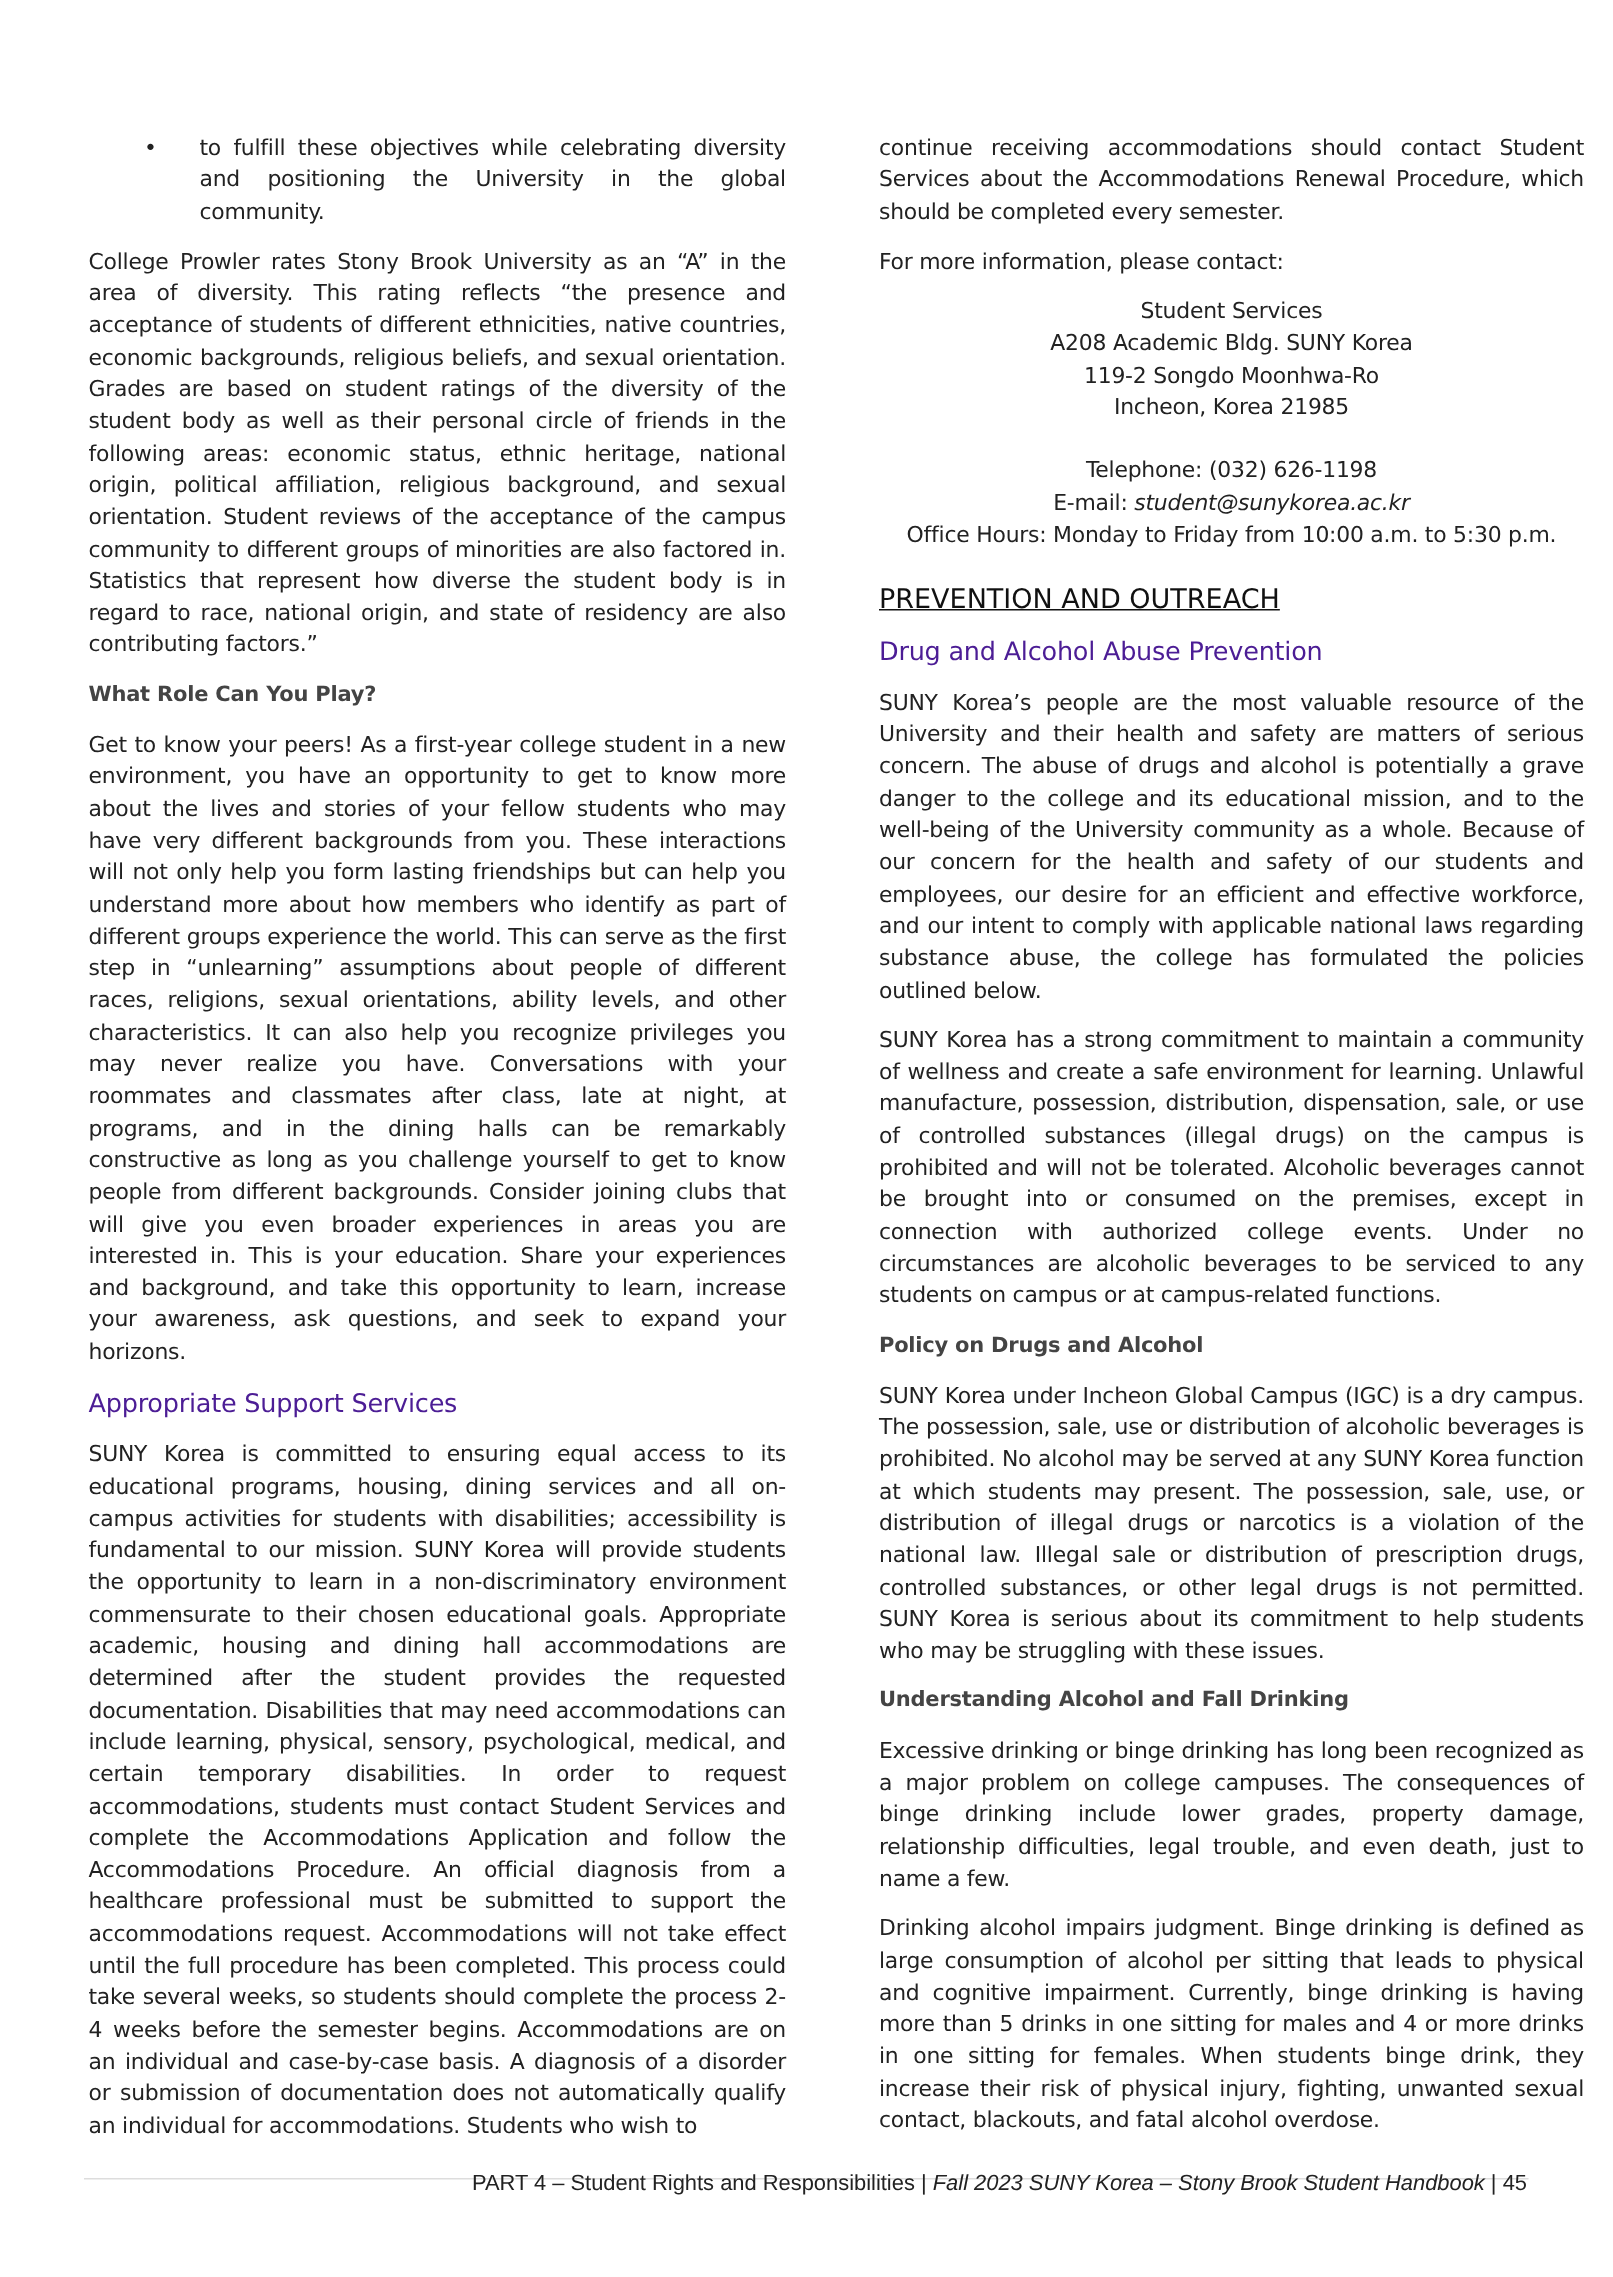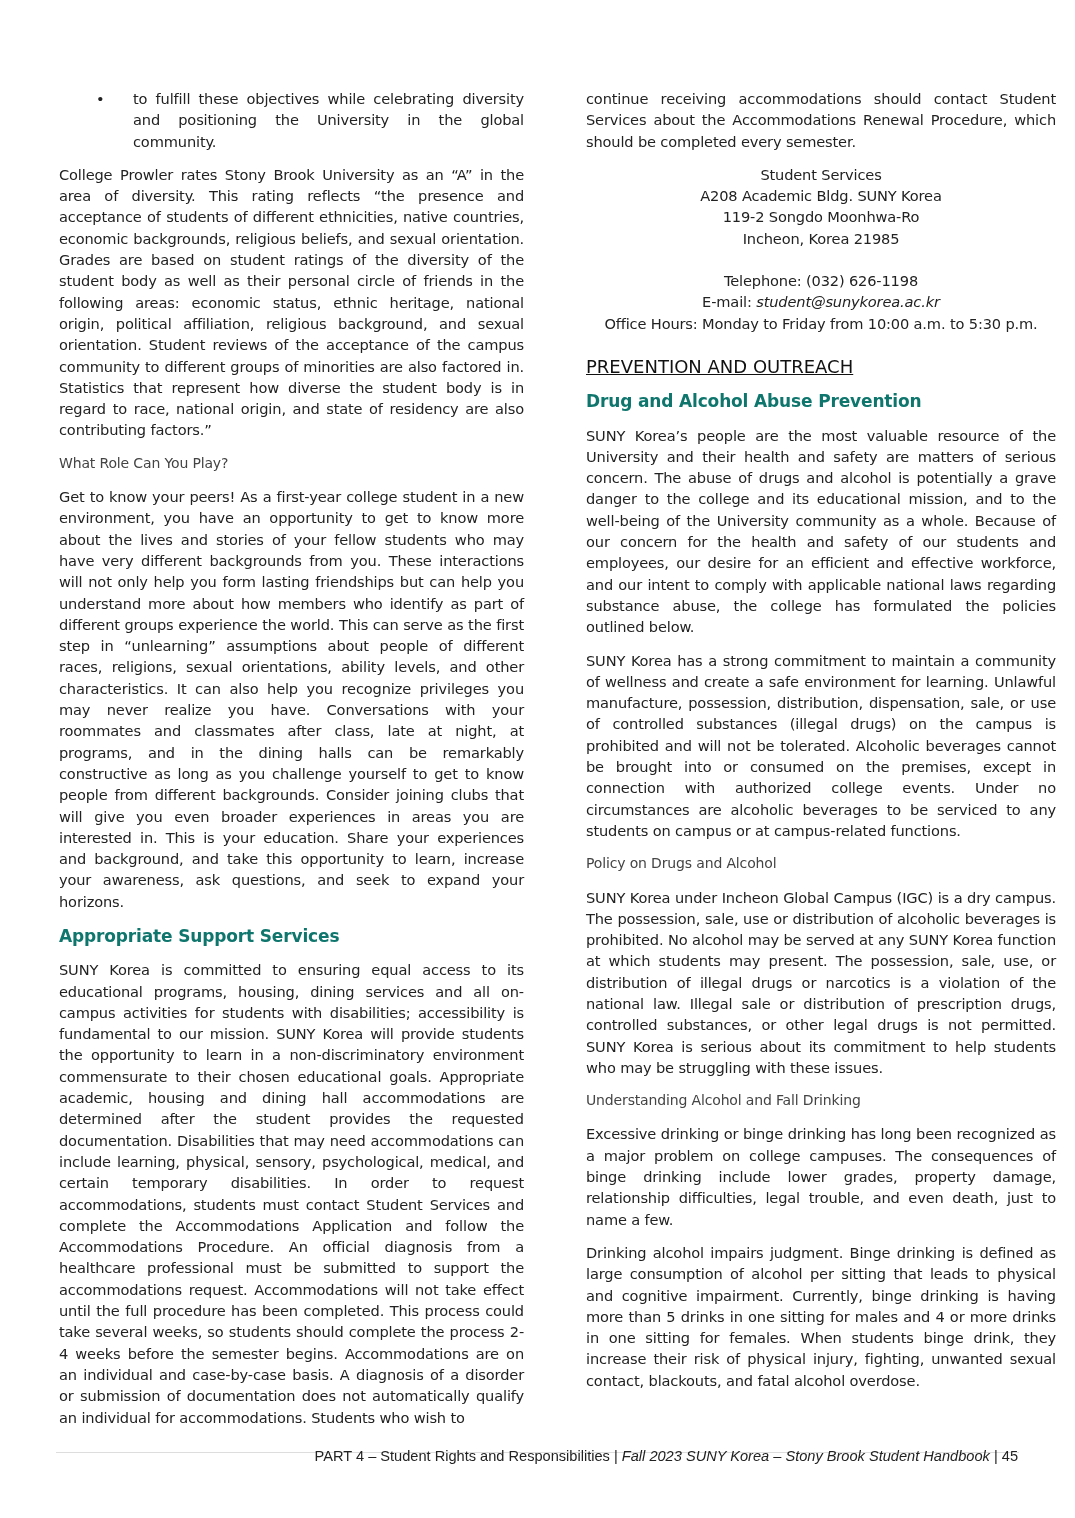--- a/index.html
+++ b/index.html
@@ -5,22 +5,22 @@
   html, body { margin: 0; padding: 0; background: #ffffff; }
   body { width: 1075px; height: 1518px; position: relative; overflow: hidden;
          font-family: "DejaVu Sans", sans-serif; color: #222; }
   .col { position: absolute; top: 88px; font-size: 14.6px; line-height: 21.3px;
          text-align: justify; letter-spacing: -0.15px; }
   .col-left { left: 59px; width: 465px; }
   .col-right { left: 552px; width: 470px; margin-left: 34px; }
   p { margin: 0 0 12px 0; }
   .bullet { position: relative; padding-left: 74px; margin-bottom: 12px; }
   .bullet .dot { position: absolute; left: 37px; top: 0; }
-  .sub { font-weight: normal; color: #444; font-size: 14px; margin: 0 0 12px 0; }
-  .h3 { font-weight: bold; color: #0f766e; font-size: 17px; margin: 14px 0 12px 0; }
+  .sub { font-weight: bold; color: #444; font-size: 14px; margin: 0 0 12px 0; }
+  .h3 { font-weight: normal; color: #4c1d95; font-size: 17px; margin: 14px 0 12px 0; }
   .h2 { font-weight: normal; color: #111; font-size: 18px; text-decoration: underline;
         text-transform: uppercase; font-variant: small-caps; margin: 22px 0 10px 0;
         letter-spacing: 0; }
   .contact { text-align: center; margin: 0; }
   .contact div { line-height: 21.3px; }
   .gap { height: 21px; }
   em { font-style: italic; }
   .footer-rule { position: absolute; left: 56px; width: 963px; top: 1452px;
                  border-top: 1px solid #ddd; }
   .footer { position: absolute; right: 57px; top: 1448px; font-size: 14.6px;
@@ -37,20 +37,21 @@
   </div>
   <p>College Prowler rates Stony Brook University as an “A” in the area of diversity. This rating reflects “the presence and acceptance of students of different ethnicities, native countries, economic backgrounds, religious beliefs, and sexual orientation. Grades are based on student ratings of the diversity of the student body as well as their personal circle of friends in the following areas: economic status, ethnic heritage, national origin, political affiliation, religious background, and sexual orientation. Student reviews of the acceptance of the campus community to different groups of minorities are also factored in. Statistics that represent how diverse the student body is in regard to race, national origin, and state of residency are also contributing factors.”</p>
   <div class="sub">What Role Can You Play?</div>
   <p>Get to know your peers! As a first-year college student in a new environment, you have an opportunity to get to know more about the lives and stories of your fellow students who may have very different backgrounds from you. These interactions will not only help you form lasting friendships but can help you understand more about how members who identify as part of different groups experience the world. This can serve as the first step in “unlearning” assumptions about people of different races, religions, sexual orientations, ability levels, and other characteristics. It can also help you recognize privileges you may never realize you have. Conversations with your roommates and classmates after class, late at night, at programs, and in the dining halls can be remarkably constructive as long as you challenge yourself to get to know people from different backgrounds. Consider joining clubs that will give you even broader experiences in areas you are interested in. This is your education. Share your experiences and background, and take this opportunity to learn, increase your awareness, ask questions, and seek to expand your horizons.</p>
   <div class="h3">Appropriate Support Services</div>
   <p>SUNY Korea is committed to ensuring equal access to its educational programs, housing, dining services and all on-campus activities for students with disabilities; accessibility is fundamental to our mission. SUNY Korea will provide students the opportunity to learn in a non-discriminatory environment commensurate to their chosen educational goals. Appropriate academic, housing and dining hall accommodations are determined after the student provides the requested documentation. Disabilities that may need accommodations can include learning, physical, sensory, psychological, medical, and certain temporary disabilities. In order to request accommodations, students must contact Student Services and complete the Accommodations Application and follow the Accommodations Procedure. An official diagnosis from a healthcare professional must be submitted to support the accommodations request. Accommodations will not take effect until the full procedure has been completed. This process could take several weeks, so students should complete the process 2-4 weeks before the semester begins. Accommodations are on an individual and case-by-case basis. A diagnosis of a disorder or submission of documentation does not automatically qualify an individual for accommodations. Students who wish to</p>
 </div>
 
 <div class="col col-right">
   <p>continue receiving accommodations should contact Student Services about the Accommodations Renewal Procedure, which should be completed every semester.</p>
+  <p>For more information, please contact:</p>
   <div class="contact">
     <div>Student Services</div>
     <div>A208 Academic Bldg. SUNY Korea</div>
     <div>119-2 Songdo Moonhwa-Ro</div>
     <div>Incheon, Korea 21985</div>
     <div class="gap"></div>
     <div>Telephone: (032) 626-1198</div>
     <div>
       <span>E-mail: </span><em>student@sunykorea.ac.kr</em>
     </div>

